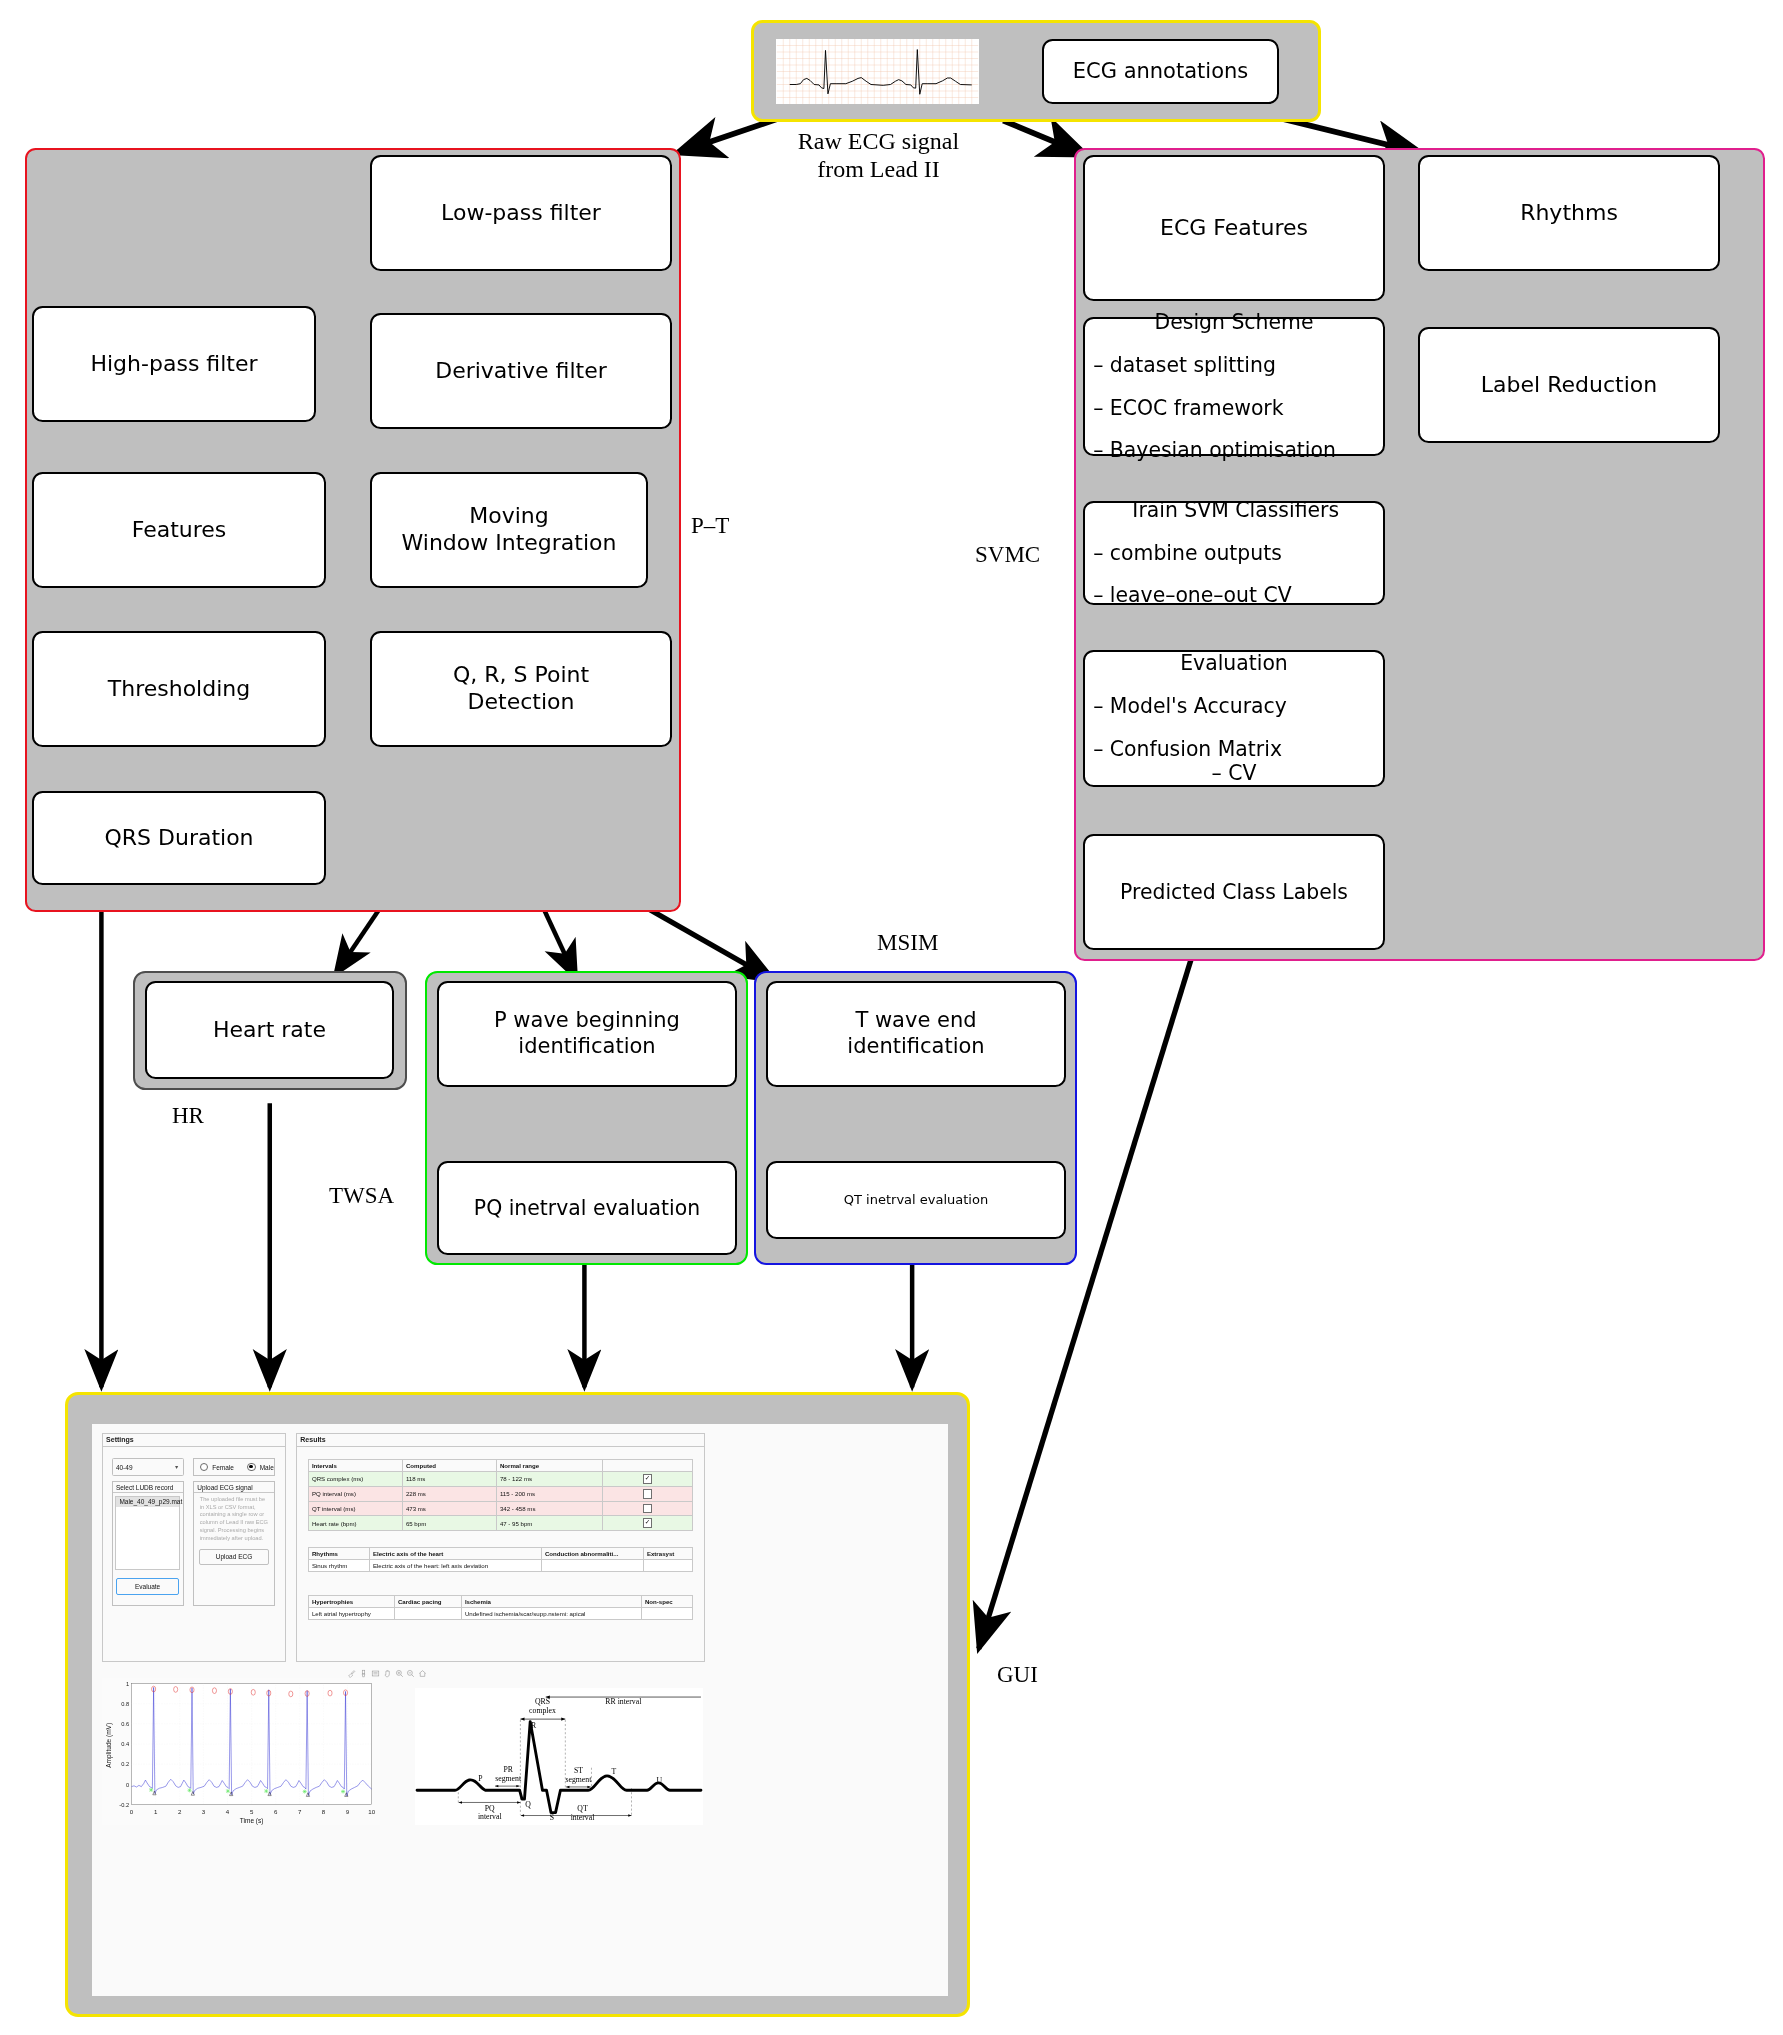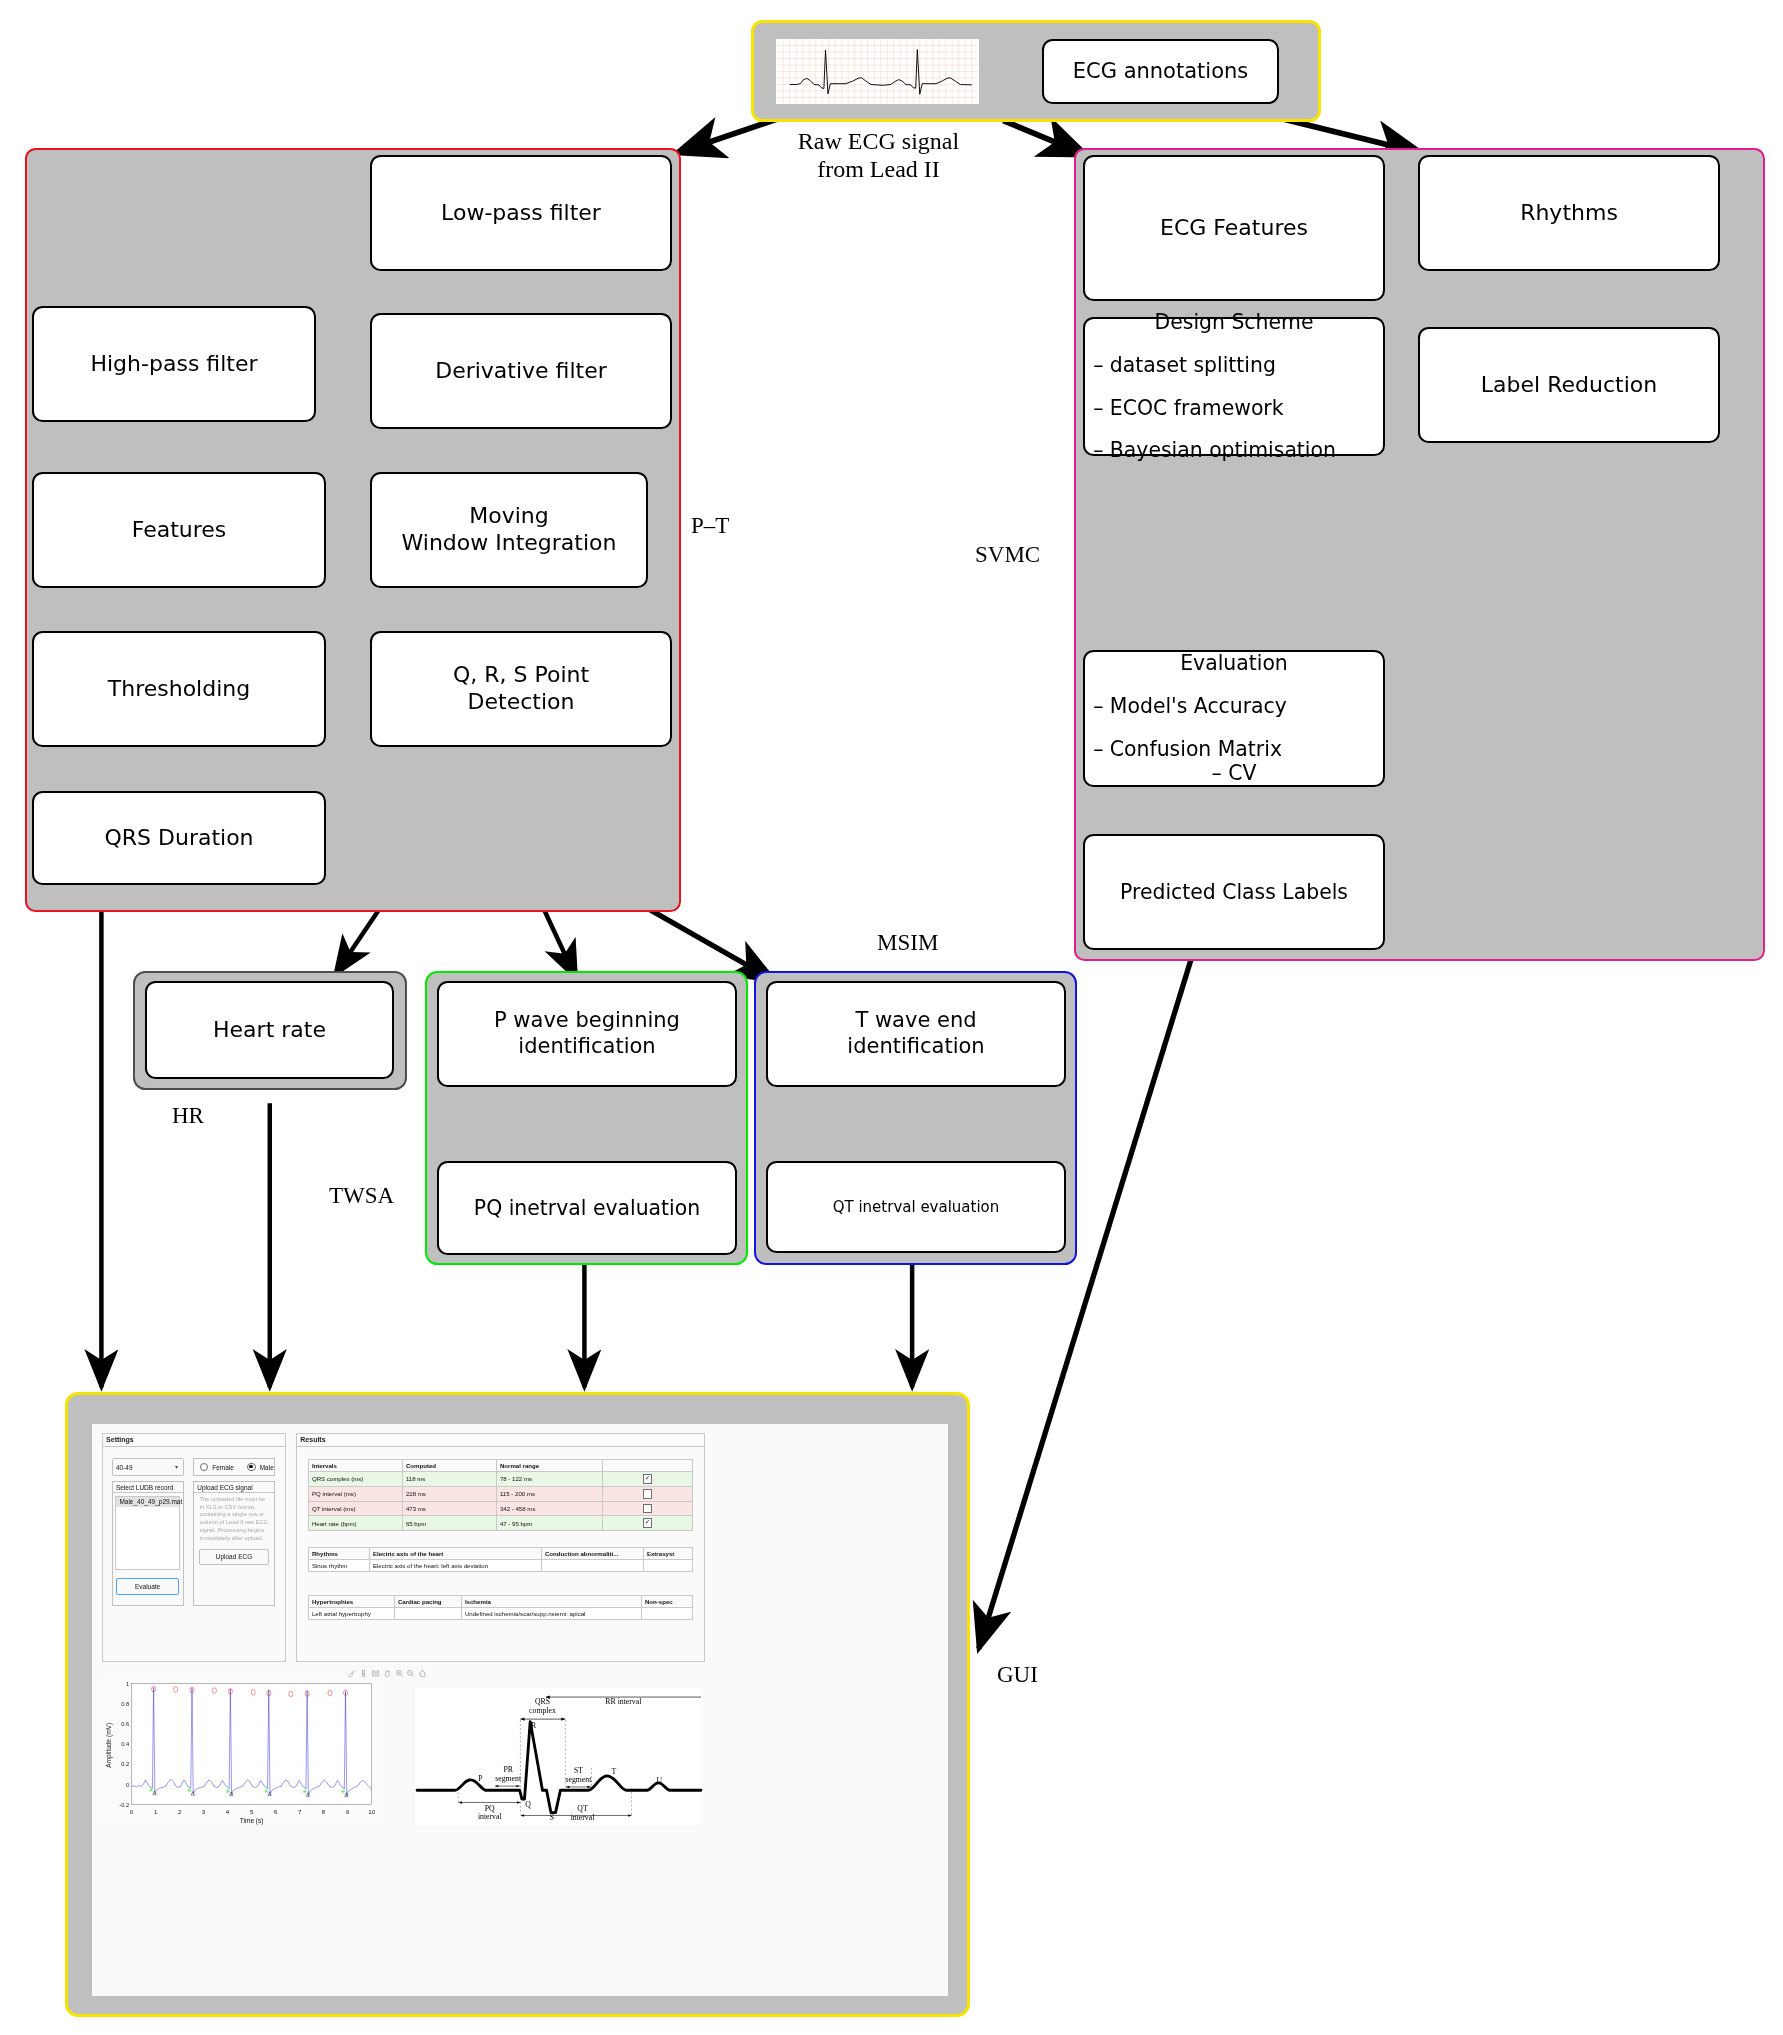--- a/index.html
+++ b/index.html
@@ -244,20 +244,27 @@
     <div>
       <span class="ttl">Design Scheme</span>
       <span class="itm">– dataset splitting</span>
       <span class="itm">– ECOC framework</span>
       <span class="itm">– Bayesian optimisation</span>
     </div>
   </div>
   <div class="node" style="left:1418px;top:327px;width:302px;height:116px;text-align:center;">
     <span>Label Reduction</span>
   </div>
+  <div class="node listy" style="left:1083px;top:501px;width:302px;height:104px;font-size:20.4px;">
+    <div>
+      <span class="ttl">Train SVM Classifiers</span>
+      <span class="itm">– combine outputs</span>
+      <span class="itm">– leave–one–out CV</span>
+    </div>
+  </div>
   <div class="node listy" style="left:1083px;top:650px;width:302px;height:137px;font-size:20.4px;">
     <div>
       <span class="ttl">Evaluation</span>
       <span class="itm">– Model's Accuracy</span>
       <span class="itm">– Confusion Matrix</span>
       <span class="itmc">– CV</span>
     </div>
   </div>
   <div class="node" style="left:1083px;top:834px;width:302px;height:116px;font-size:20.4px;">
     <span>Predicted Class Labels</span>
@@ -282,21 +289,21 @@
   </div>
 
   <div class="group blue" style="left:754px;top:971px;width:323px;height:294px;"></div>
   <div class="lbl" style="left:877px;top:930px;">MSIM</div>
   <div class="node" style="left:766px;top:981px;width:300px;height:106px;font-size:21px;">
     <div>
       <span class="ln">T wave end</span>
       <span class="ln">identification</span>
     </div>
   </div>
-  <div class="node" style="left:766px;top:1161px;width:300px;height:92px;font-size:15px;justify-content:center;">
+  <div class="node" style="left:766px;top:1161px;width:300px;height:78px;font-size:13px;justify-content:center;">
     <span>QT inetrval evaluation</span>
   </div>
 
   <div class="group yellow" style="left:65px;top:1392px;width:905px;height:625px;"></div>
   <div class="lbl" style="left:997px;top:1662px;">GUI</div>
 
   <div class="guiwin" style="left:92px;top:1424px;width:856px;height:572px;">
 
     <div class="panel" style="left:9.8px;top:9px;width:184px;height:229px;">
       <div class="phdr">Settings</div>

